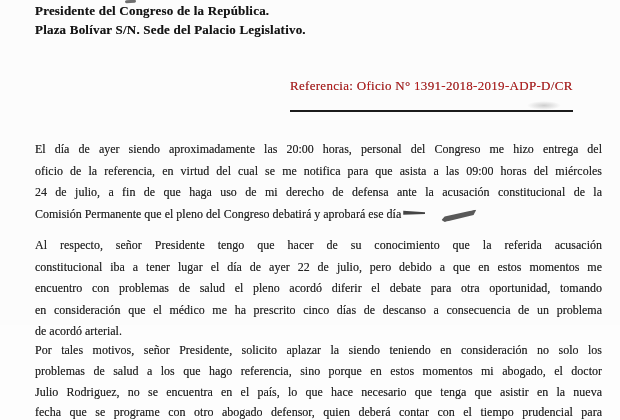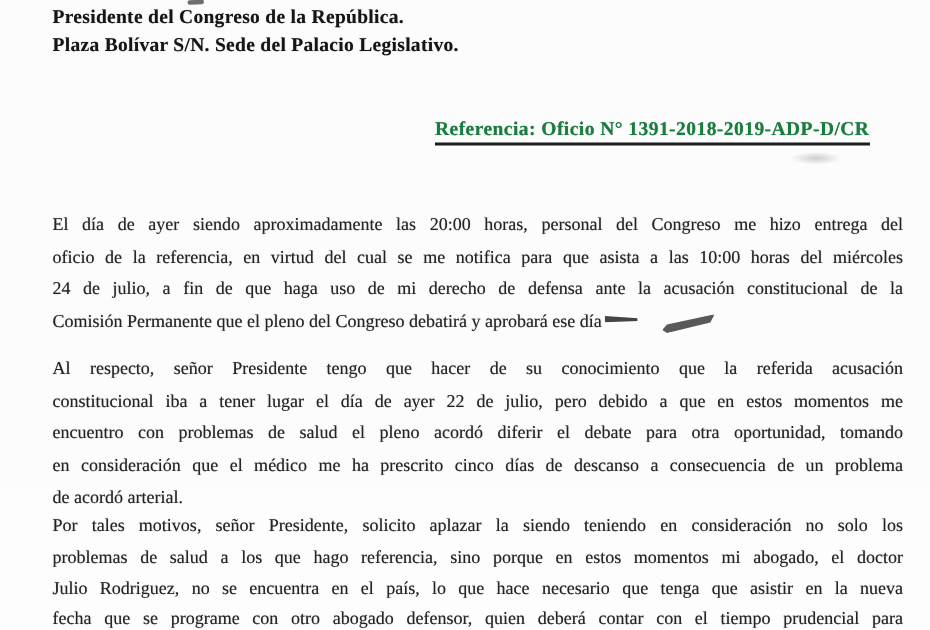--- a/index.html
+++ b/index.html
@@ -35,25 +35,25 @@
     line-height: 19px;
     color: #151515;
     letter-spacing: 0.2px;
     white-space: nowrap;
   }
   .reference {
     position: absolute;
     left: 290px;
     top: 78px;
     font-size: 13px;
-    font-weight: bold;
-    color: #15803d;
+    font-weight: normal;
+    color: #b91c1c;
     letter-spacing: 0.3px;
     white-space: nowrap;
-    padding-bottom: 1px;
+    padding-bottom: 16px;
     border-bottom: 2px solid #1c1c1c;
   }
   .para {
     position: absolute;
     left: 35px;
     width: 567px;
     font-size: 12px;
     line-height: 21.5px;
   }
   .para .jline {
@@ -124,21 +124,21 @@
   <div class="recipient ink">
     <div>Presidente del Congreso de la República.</div>
     <div>Plaza Bolívar S/N. Sede del Palacio Legislativo.</div>
   </div>
 
   <div class="reference ink">Referencia: Oficio N° 1391-2018-2019-ADP-D/CR</div>
   <div class="ref-smudge"></div>
 
   <div class="para p1 ink">
     <div class="jline">El día de ayer siendo aproximadamente las 20:00 horas, personal del Congreso me hizo entrega del</div>
-    <div class="jline">oficio de la referencia, en virtud del cual se me notifica para que asista a las 10:00 horas del miércoles</div>
+    <div class="jline">oficio de la referencia, en virtud del cual se me notifica para que asista a las 09:00 horas del miércoles</div>
     <div class="jline">24 de julio, a fin de que haga uso de mi derecho de defensa ante la acusación constitucional de la</div>
     <div class="last"><span>Comisión Permanente que el pleno del Congreso debatirá y aprobará ese día</span><span class="pen-wedge"></span><span class="pen-dash"></span></div>
   </div>
 
   <div class="para p2 ink">
     <div class="jline">Al respecto, señor Presidente tengo que hacer de su conocimiento que la referida acusación</div>
     <div class="jline">constitucional iba a tener lugar el día de ayer 22 de julio, pero debido a que en estos momentos me</div>
     <div class="jline">encuentro con problemas de salud el pleno acordó diferir el debate para otra oportunidad, tomando</div>
     <div class="jline">en consideración que el médico me ha prescrito cinco días de descanso a consecuencia de un problema</div>
     <div class="last">de acordó arterial.</div>

